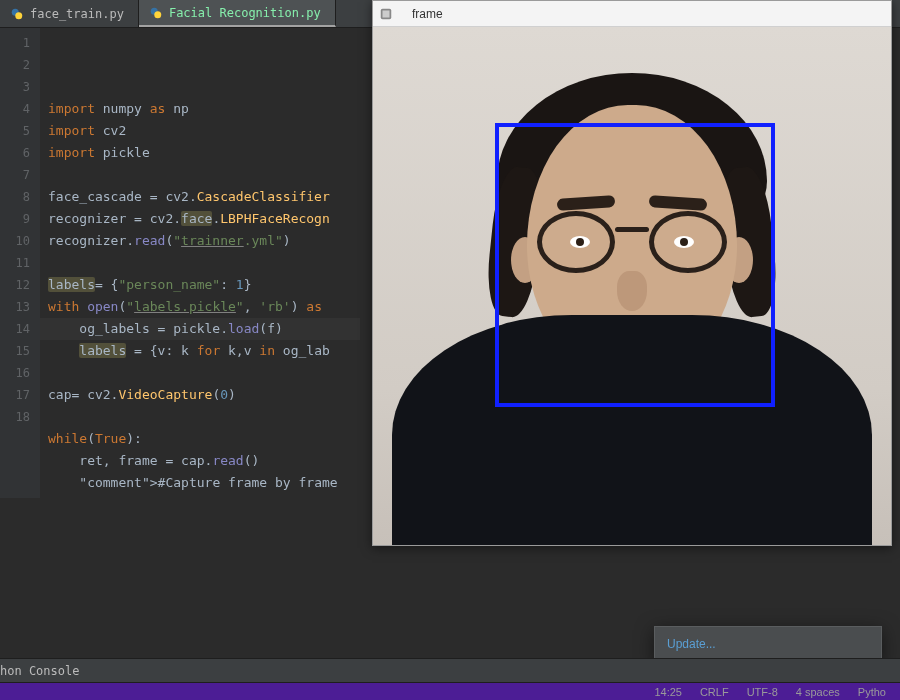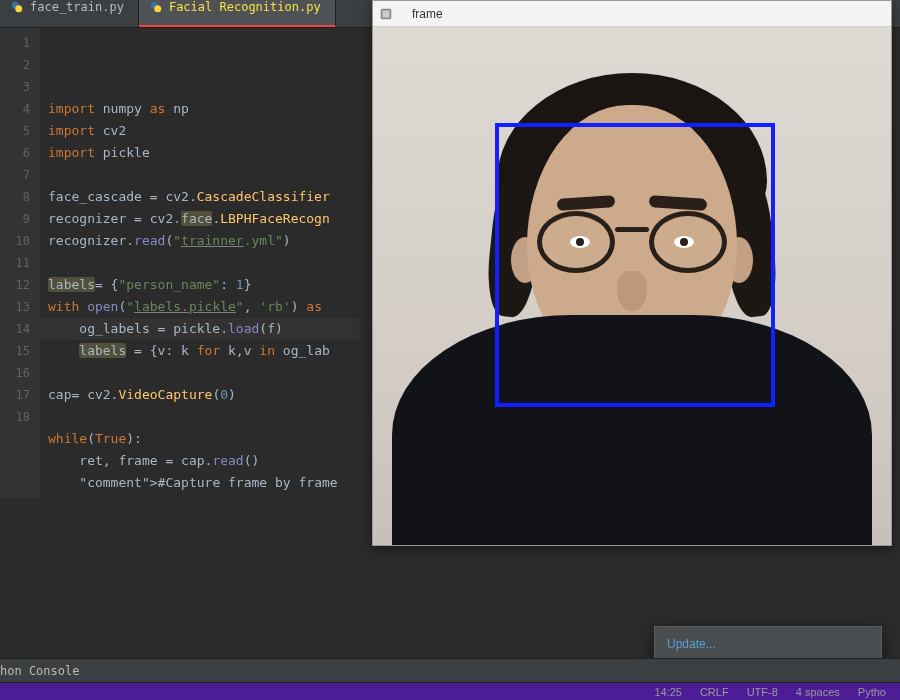--- a/index.html
+++ b/index.html
@@ -14,32 +14,32 @@
   }
   
   .tabbar {
     display: flex;
     height: 28px;
     background: #3c3f41;
     border-bottom: 1px solid #1e1e1e;
     align-items: stretch;
   }
   .tab {
-    display: flex; 
+    display: flex; align-items: center;
     padding: 0 14px 0 10px;
     border-right: 1px solid #1e1e1e;
     font-size: 12px;
     color: #bbb;
     gap: 6px;
     cursor: pointer;
   }
   .tab.active {
     background: #4e5254;
-    border-bottom: 2px solid #ef4444;
-    color: #fde047;
+    border-bottom: 2px solid #a3a3a3;
+    color: #86efac;
   }
   .file-icon {
     width: 14px; height: 14px;
     display: inline-flex;
     align-items: center; justify-content: center;
   }
   .file-icon svg { width: 14px; height: 14px; }
   
   .editor-wrap {
     position: absolute;

